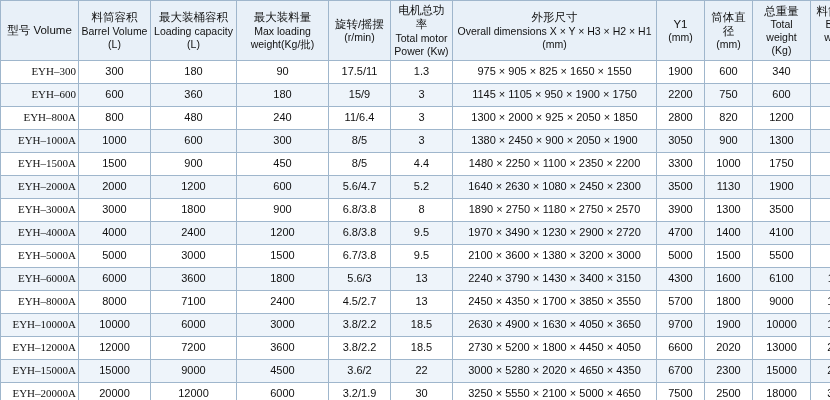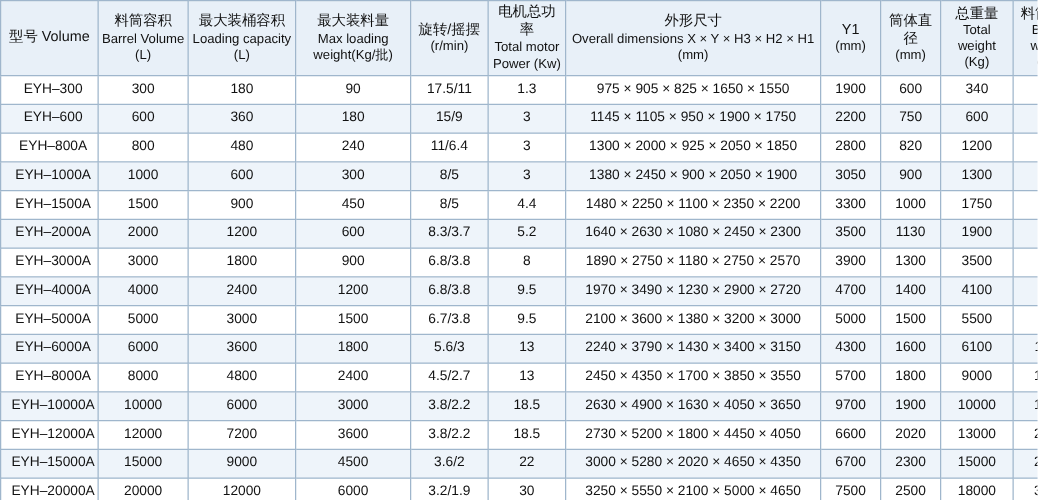--- a/index.html
+++ b/index.html
@@ -48,22 +48,23 @@
   tbody tr {
     height: 23px;
   }
   tbody tr.even {
     background: #ffffff;
   }
   tbody tr.odd {
     background: #eef4fa;
   }
   td.model {
-    text-align: center;
+    text-align: right;
     padding-left: 8px;
+    font-family: Liberation Serif, serif;
   }
   
   col.c-model   { width: 78px; }
   col.c-barrel  { width: 72px; }
   col.c-loadcap { width: 86px; }
   col.c-maxload { width: 92px; }
   col.c-rot     { width: 62px; }
   col.c-power   { width: 62px; }
   col.c-dims    { width: 204px; }
   col.c-y1      { width: 48px; }
@@ -200,21 +201,21 @@
         <td>3300</td>
         <td>1000</td>
         <td>1750</td>
         <td>320</td>
       </tr>
       <tr class="odd">
         <td class="model">EYH–2000A</td>
         <td>2000</td>
         <td>1200</td>
         <td>600</td>
-        <td>8.3/3.7</td>
+        <td>5.6/4.7</td>
         <td>5.2</td>
         <td>1640 × 2630 × 1080 × 2450 × 2300</td>
         <td>3500</td>
         <td>1130</td>
         <td>1900</td>
         <td>430</td>
       </tr>
       <tr class="even">
         <td class="model">EYH–3000A</td>
         <td>3000</td>
@@ -263,21 +264,21 @@
         <td>13</td>
         <td>2240 × 3790 × 1430 × 3400 × 3150</td>
         <td>4300</td>
         <td>1600</td>
         <td>6100</td>
         <td>1100</td>
       </tr>
       <tr class="even">
         <td class="model">EYH–8000A</td>
         <td>8000</td>
-        <td>4800</td>
+        <td>7100</td>
         <td>2400</td>
         <td>4.5/2.7</td>
         <td>13</td>
         <td>2450 × 4350 × 1700 × 3850 × 3550</td>
         <td>5700</td>
         <td>1800</td>
         <td>9000</td>
         <td>1450</td>
       </tr>
       <tr class="odd">

